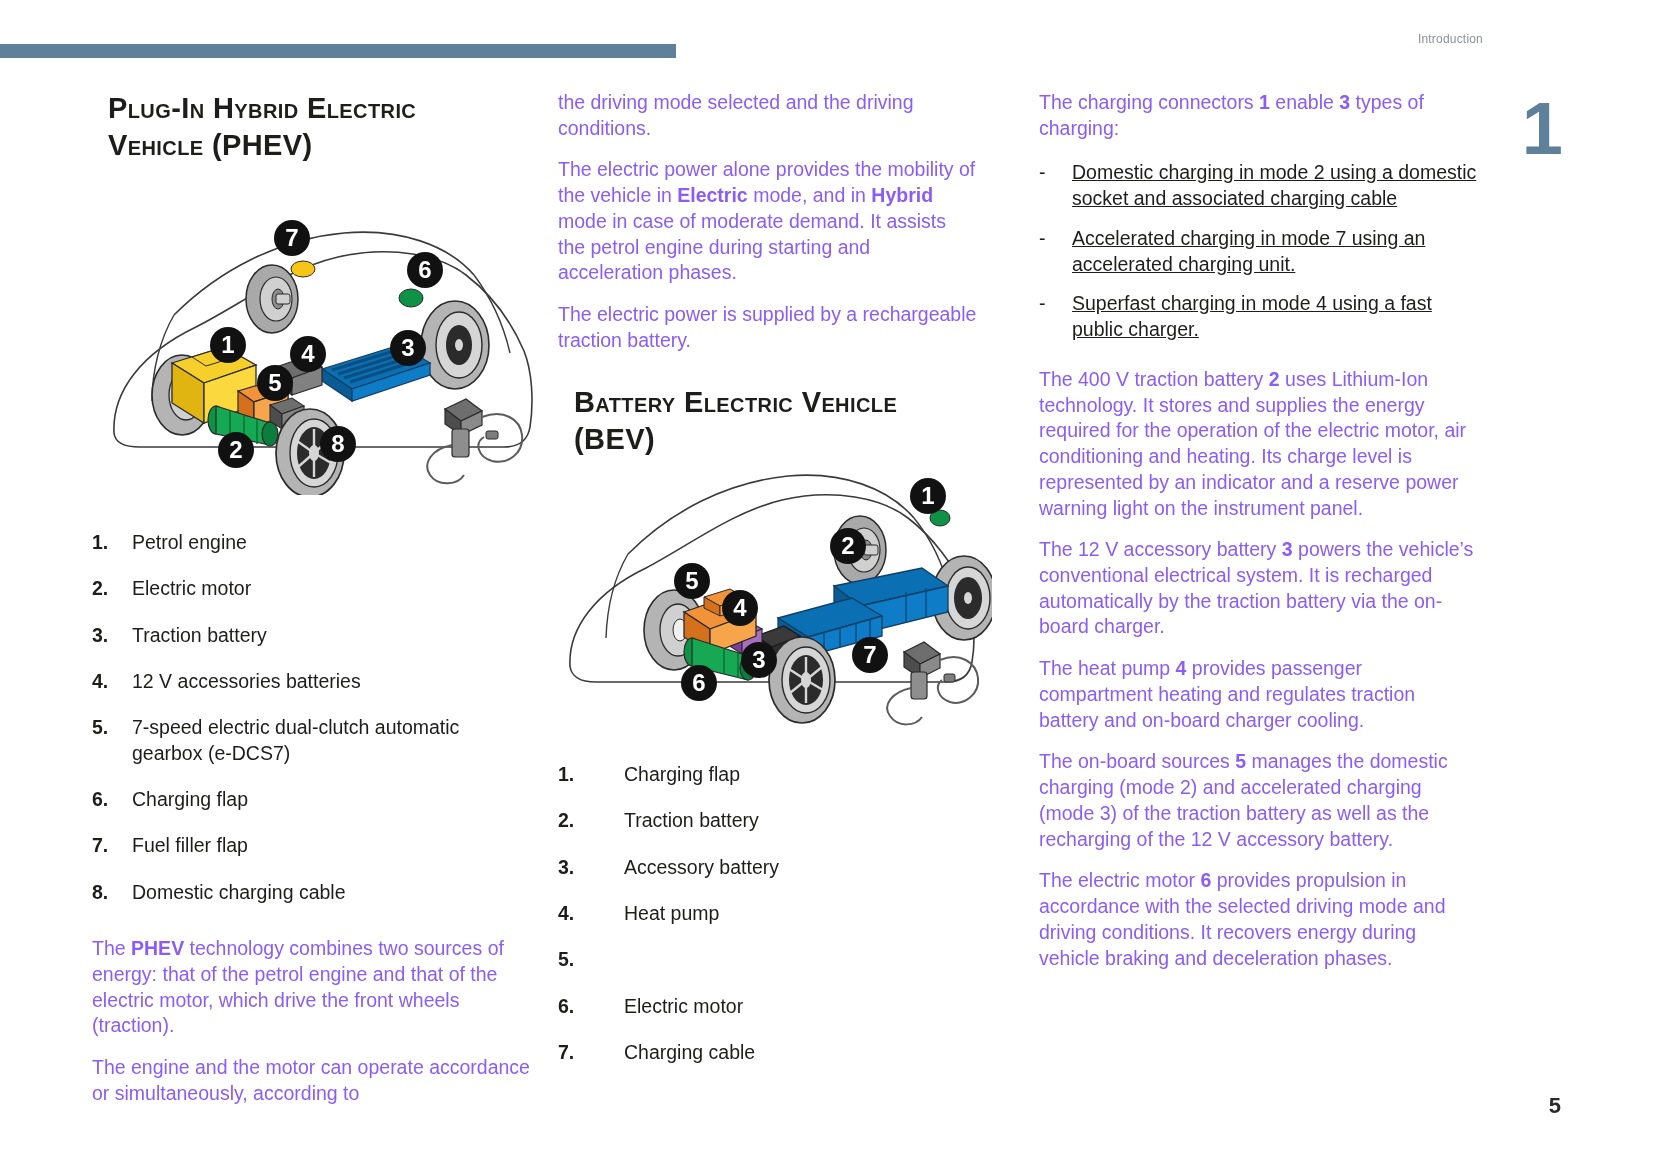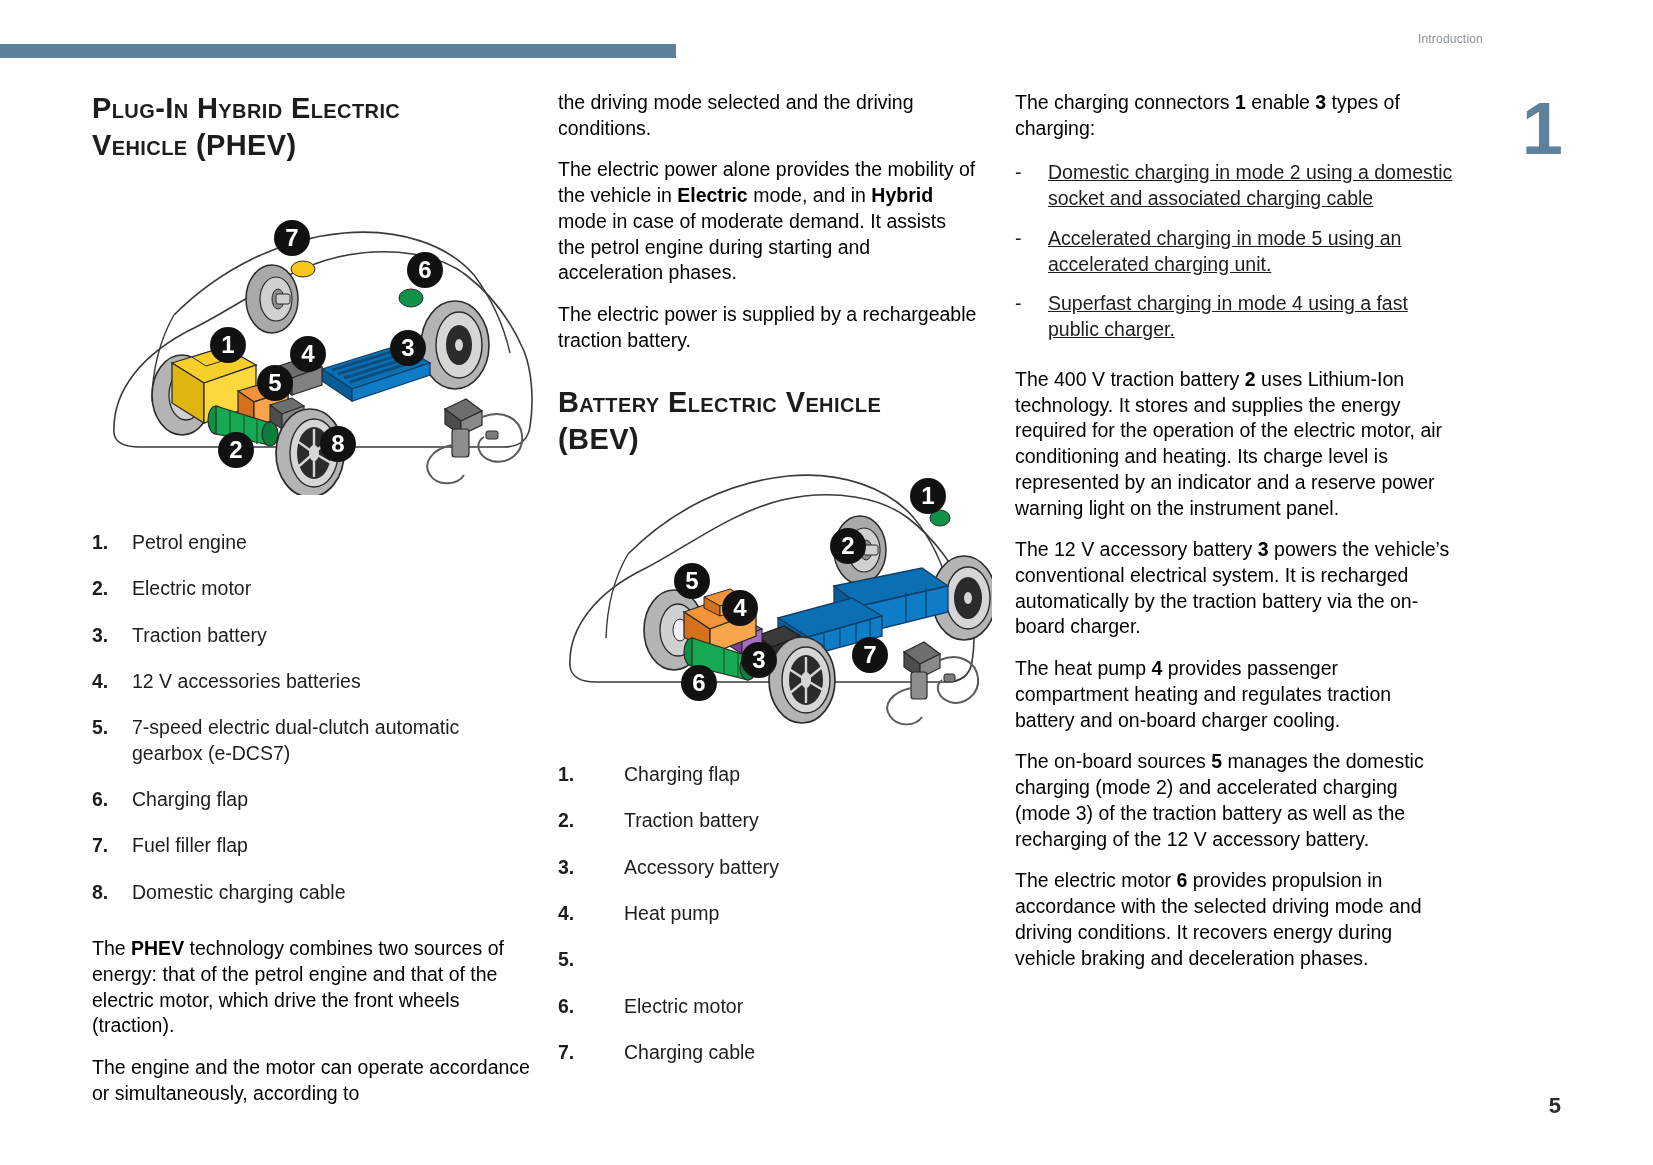--- a/index.html
+++ b/index.html
@@ -31,37 +31,37 @@
   }
   .page-num{
     position:absolute;right:92px;bottom:46px;
     font-size:22px;font-weight:bold;color:#2b2b2b;
   }
 
   
   .col{position:absolute;top:90px;}
   .col-left{left:92px;width:440px;}
   .col-mid{left:558px;width:420px;}
-  .col-right{left:1015px;width:440px;}
+  .col-right{left:1039px;width:440px;}
 
   h2.sec-title{
-    margin:0 0 6px 0;
+    margin:0 0 6px 16px;
     font-size:29px;
     font-weight:bold;
     line-height:1.28;
     color:#1d1d1b;
     font-variant:small-caps;
     letter-spacing:.4px;
   }
 
   p.body{
     margin:0 0 0 0;
     font-size:19.5px;
     line-height:1.32;
-    color:#000000;
+    color:#8b5cf6;
   }
   p.body + p.body{margin-top:16px;}
   .gap{height:19px;}
   .gap-sm{height:10px;}
   .gap-lg{height:30px;}
 
   
   ol.numlist{margin:0;padding:0;list-style:none;}
   ol.numlist li{
     display:flex;
@@ -480,21 +480,21 @@
 
     <div class="gap"></div>
 
     <ul class="dashlist">
       <li>
           <span class="d">-</span>
           <span class="t">Domestic charging in mode 2 using a domestic socket and associated charging cable</span>
         </li>
       <li>
           <span class="d">-</span>
-          <span class="t">Accelerated charging in mode 5 using an accelerated charging unit.</span>
+          <span class="t">Accelerated charging in mode 7 using an accelerated charging unit.</span>
         </li>
       <li>
           <span class="d">-</span>
           <span class="t">Superfast charging in mode 4 using a fast public charger.</span>
         </li>
     </ul>
 
     <div class="gap-sm"></div>
 
     <p class="body"><span>The 400 V traction battery </span><b>2</b><span> uses Lithium-Ion technology. It stores and supplies the energy required for the operation of the electric motor, air conditioning and heating. Its charge level is represented by an indicator and a reserve power warning light on the instrument panel.</span></p>

